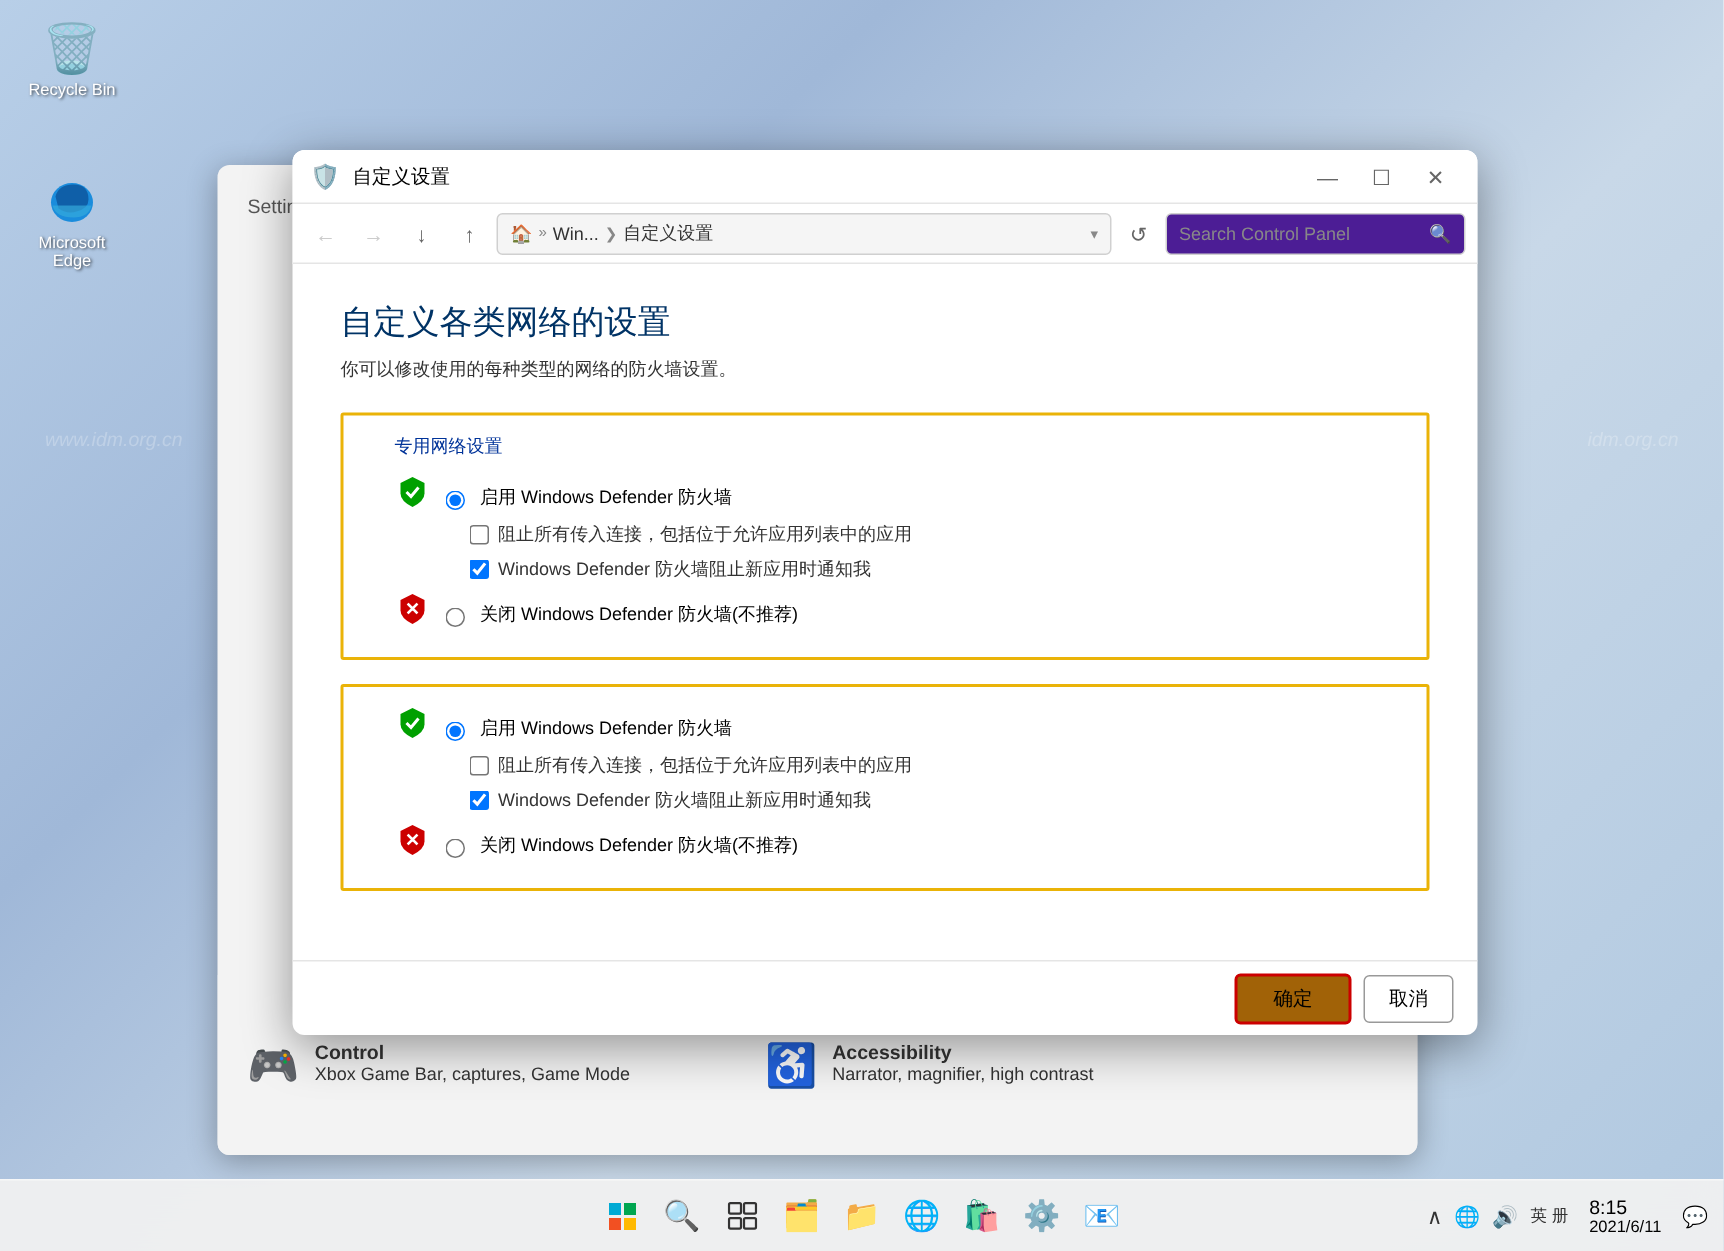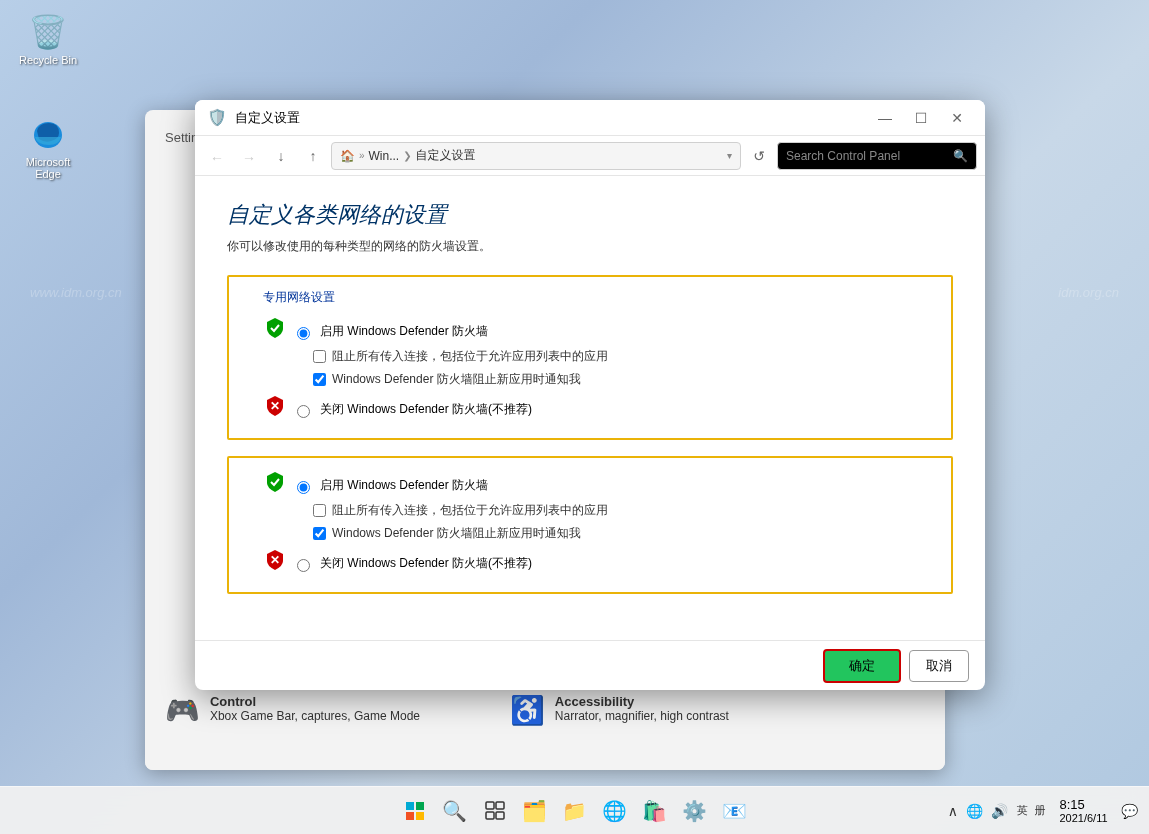--- a/index.html
+++ b/index.html
@@ -201,38 +201,37 @@
       justify-content: center;
       border-radius: 4px;
     }
     .search-box {
       width: 200px;
       height: 28px;
       border: 1px solid #d0d0d0;
       border-radius: 4px;
       padding: 4px 8px;
       font-size: 12px;
-      background: #000000;
+      background: #4c1d95;
       display: flex;
       align-items: center;
       justify-content: space-between;
     }
     .search-box span { color: #888; font-size: 12px; }
     
     .content {
       flex: 1;
       padding: 24px 32px;
       overflow-y: auto;
     }
     .page-title {
       font-size: 22px;
       font-weight: 300;
       color: #003366;
       margin-bottom: 8px;
-      font-style: italic;
     }
     .page-subtitle {
       font-size: 12px;
       color: #333;
       margin-bottom: 20px;
     }
     
     .network-section {
       border: 2px solid #eab308;
       border-radius: 2px;
@@ -268,21 +267,21 @@
       border-top: 1px solid #e5e5e5;
       display: flex;
       align-items: center;
       justify-content: flex-end;
       padding: 0 16px;
       gap: 8px;
       flex-shrink: 0;
     }
     .btn-ok {
       padding: 6px 24px;
-      background: #22c55e;
+      background: #a16207;
       border: 2px solid #cc0000;
       border-radius: 4px;
       font-size: 13px;
       cursor: pointer;
       color: #000;
     }
     .btn-cancel {
       padding: 6px 16px;
       background: #ffffff;
       border: 1px solid #999;
@@ -541,21 +540,21 @@
       <div class="taskbar-icon">⚙️</div>
 
       <div class="taskbar-icon">📧</div>
     </div>
 
     <div class="taskbar-right">
 
       <span class="sys-icon">∧</span>
       <span class="sys-icon">🌐</span>
       <span class="sys-icon">🔊</span>
-      <span class="sys-icon" style="font-size:11px;font-family:Liberation Mono, monospace;">英 册</span>
+      <span class="sys-icon" style="font-size:11px;">英 册</span>
 
       <div class="taskbar-clock">
         <div class="time">8:15</div>
         <div>2021/6/11</div>
       </div>
 
       <span class="sys-icon">💬</span>
     </div>
   </div>
 

